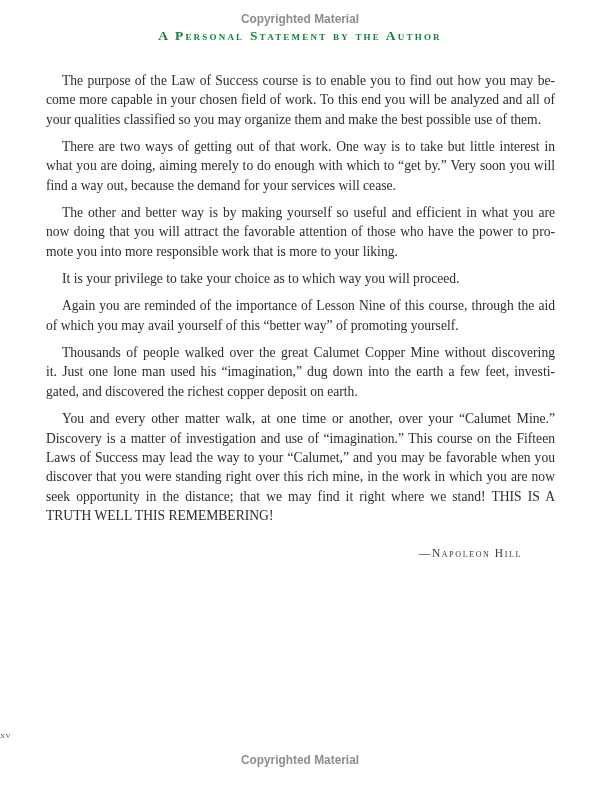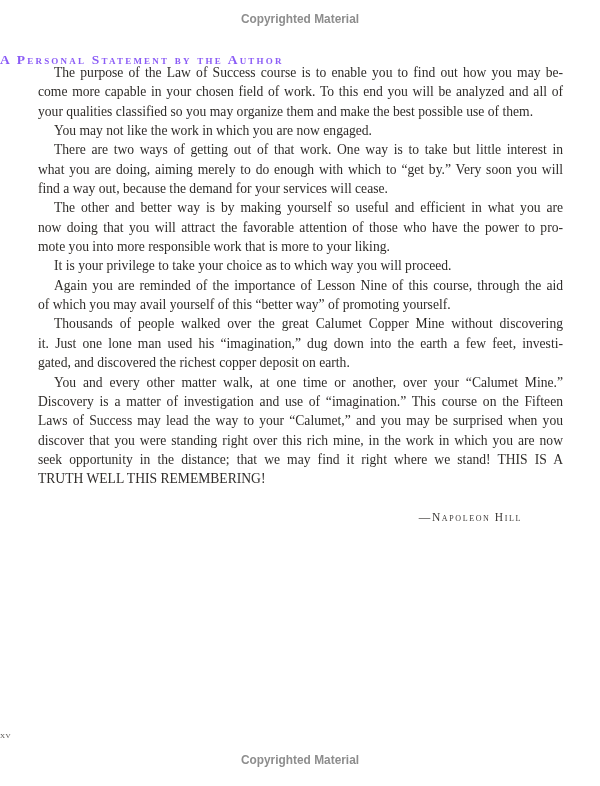--- a/index.html
+++ b/index.html
@@ -28,40 +28,39 @@
     letter-spacing: 0px;
   }
   .watermark-top { top: 11px; }
   .watermark-bottom { top: 752px; }
 
   .page-header {
     position: absolute;
     top: 28px;
     left: 0;
     width: 100%;
-    text-align: left;
+    text-align: center;
     font-family: "Liberation Serif", serif;
     font-weight: bold;
     font-variant: small-caps;
     font-size: 13.5px;
     letter-spacing: 2.2px;
-    color: #8b5cf6;
-    margin-top: 24px;
+    color: #15803d;
   }
 
   .content {
     position: absolute;
     top: 63px;
     left: 38px;
     width: 525px;
     font-size: 13.6px;
     line-height: 19.35px;
     color: #2f2c29;
   }
-  .paragraph { margin: 0; }
+  .paragraph { margin: 8px; }
   .line {
     text-align: justify;
     text-align-last: justify;
     white-space: normal;
   }
   .line.par-start { text-indent: 16px; }
   .line.par-end { text-align-last: left; }
 
   .signature {
     margin-top: 19px;
@@ -92,23 +91,20 @@
 <div class="page-header">A Personal Statement by the Author</div>
 
 <div class="content">
   <div id="paragraphs">
       <div class="paragraph">
         <div class="line par-start">The purpose of the Law of Success course is to enable you to find out how you may be-</div>
         <div class="line">come more capable in your chosen field of work. To this end you will be analyzed and all of</div>
         <div class="line par-end">your qualities classified so you may organize them and make the best possible use of them.</div>
       </div>
       <div class="paragraph">
-        <div class="line par-start par-end">You may not like the work in which you are now engaged.</div>
-      </div>
-      <div class="paragraph">
         <div class="line par-start">There are two ways of getting out of that work. One way is to take but little interest in</div>
         <div class="line">what you are doing, aiming merely to do enough with which to “get by.” Very soon you will</div>
         <div class="line par-end">find a way out, because the demand for your services will cease.</div>
       </div>
       <div class="paragraph">
         <div class="line par-start">The other and better way is by making yourself so useful and efficient in what you are</div>
         <div class="line">now doing that you will attract the favorable attention of those who have the power to pro-</div>
         <div class="line par-end">mote you into more responsible work that is more to your liking.</div>
       </div>
       <div class="paragraph">
@@ -119,21 +115,21 @@
         <div class="line par-end">of which you may avail yourself of this “better way” of promoting yourself.</div>
       </div>
       <div class="paragraph">
         <div class="line par-start">Thousands of people walked over the great Calumet Copper Mine without discovering</div>
         <div class="line">it. Just one lone man used his “imagination,” dug down into the earth a few feet, investi-</div>
         <div class="line par-end">gated, and discovered the richest copper deposit on earth.</div>
       </div>
       <div class="paragraph">
         <div class="line par-start">You and every other matter walk, at one time or another, over your “Calumet Mine.”</div>
         <div class="line">Discovery is a matter of investigation and use of “imagination.” This course on the Fifteen</div>
-        <div class="line">Laws of Success may lead the way to your “Calumet,” and you may be surprised when you</div>
+        <div class="line">Laws of Success may lead the way to your “Calumet,” and you may be favorable when you</div>
         <div class="line">discover that you were standing right over this rich mine, in the work in which you are now</div>
         <div class="line">seek opportunity in the distance; that we may find it right where we stand! THIS IS A</div>
         <div class="line par-end">TRUTH WELL THIS REMEMBERING!</div>
       </div>
     </div>
   <div class="signature">—Napoleon Hill</div>
 </div>
 
 <div class="page-number">xv</div>
 

